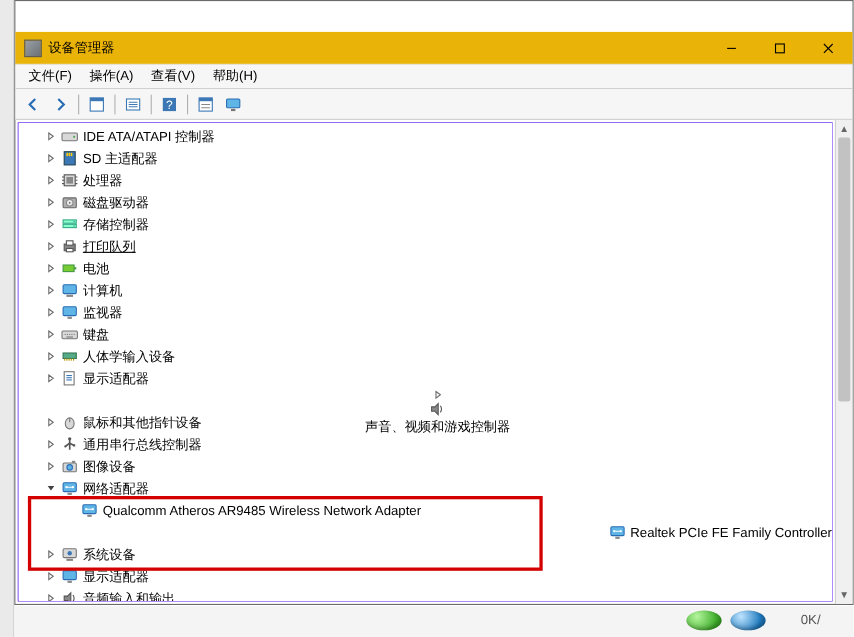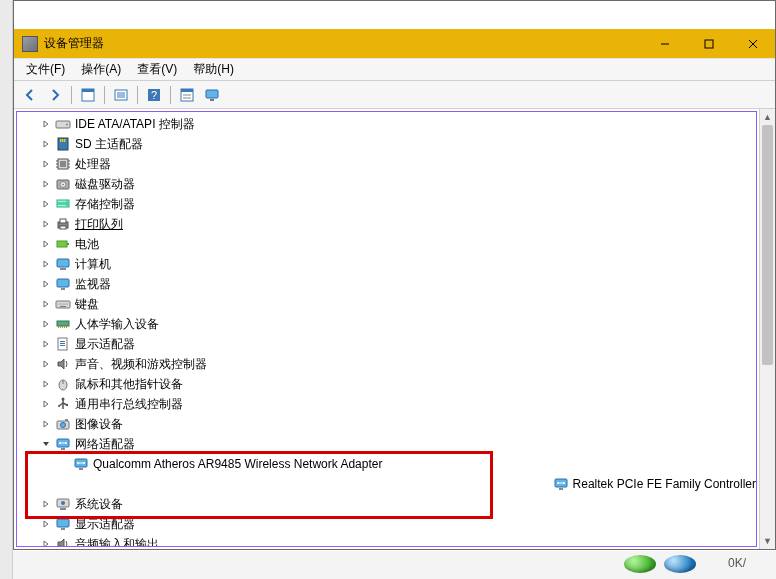--- a/index.html
+++ b/index.html
@@ -417,21 +417,21 @@
                 <path d="M3 2 L7 5 L3 8 Z" fill="none" stroke="#6a6a6a"></path>
               </svg>
             </span>
             <span class="node-icon">
               <svg viewBox="0 0 16 16">
                 <use href="#ic-software"></use>
               </svg>
             </span>
             <span class="node-label">显示适配器</span>
           </div>
-          <div class="tree-row" style="padding-left: 22px;">
+          <div class="tree-row" style="padding-left: 22px; flex-direction: column;">
             <span class="twisty">
               <svg width="10" height="10" viewBox="0 0 10 10">
                 <path d="M3 2 L7 5 L3 8 Z" fill="none" stroke="#6a6a6a"></path>
               </svg>
             </span>
             <span class="node-icon">
               <svg viewBox="0 0 16 16">
                 <use href="#ic-sound"></use>
               </svg>
             </span>

